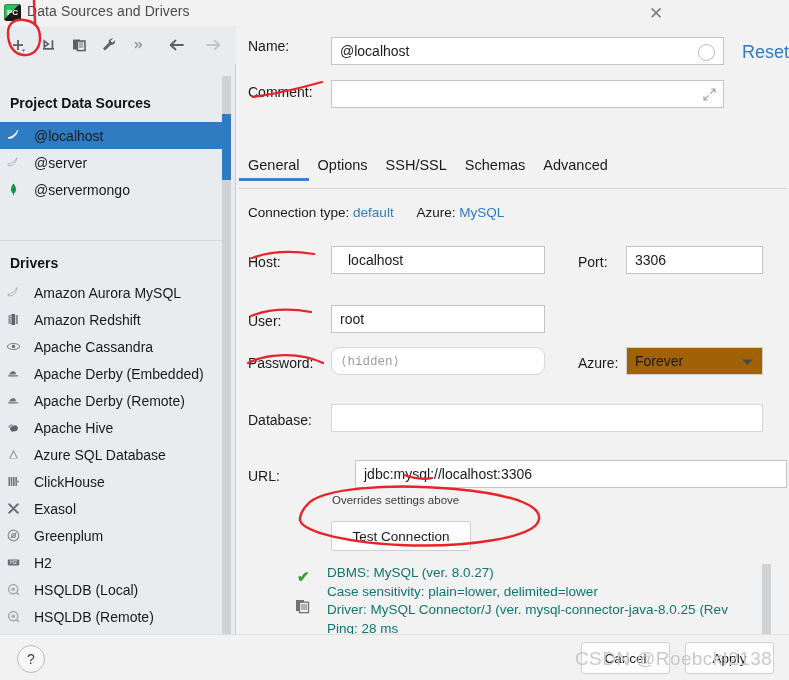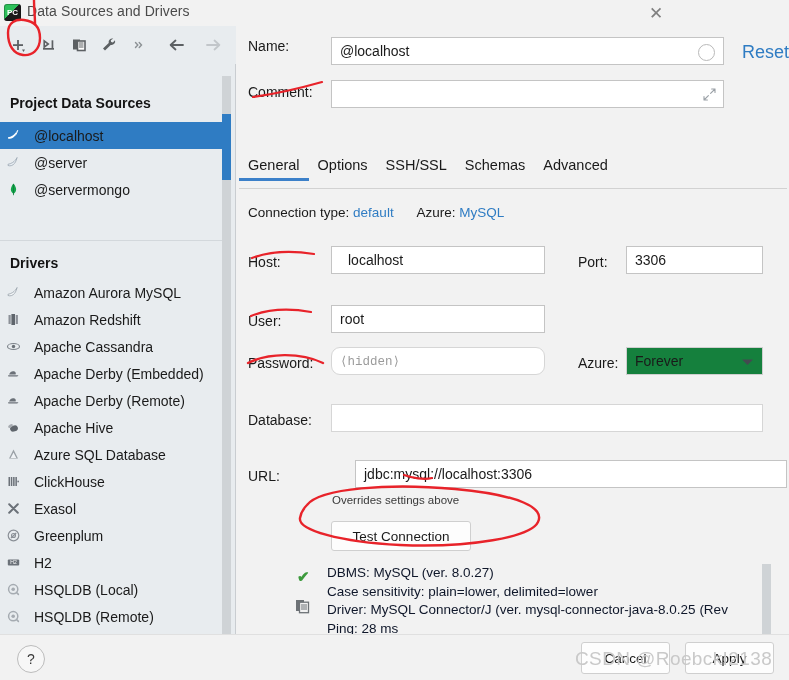--- a/index.html
+++ b/index.html
@@ -66,21 +66,21 @@
   .tab.active:after{content:"";position:absolute;left:0;right:0;bottom:0;height:3px;background:#3c80c9;}
   .tabs-underline{position:absolute;left:2px;top:162px;width:548px;height:1px;background:#d2d2d2;}
 
   .conninfo{position:absolute;left:11px;top:179px;font-size:13.5px;color:#1a1a1a;}
   .conninfo .link{font-size:13.5px;}
 
   
   .result{position:absolute;left:11px;top:538px;width:528px;height:90px;overflow:hidden;}
   .result .check{position:absolute;left:49px;top:4px;color:#3c9a3c;font-size:15px;font-weight:bold;}
   .result .copy{position:absolute;left:47px;top:35px;color:#6d7276;}
-  .result .lines{position:absolute;left:79px;top:0px;font-size:13.5px;color:#0f172a;line-height:18.5px;white-space:nowrap;}
+  .result .lines{position:absolute;left:79px;top:0px;font-size:13.5px;color:#0f766e;line-height:18.5px;white-space:nowrap;}
   .result-scroll{position:absolute;left:525px;top:538px;width:9px;height:74px;background:#cfd3d6;}
   .result-bottom{position:absolute;left:11px;top:628px;width:529px;height:1px;background:#dcdcdc;}
 
   
   .bottombar{position:absolute;left:0;top:634px;width:789px;height:46px;background:#f2f2f2;border-top:1px solid #e0e0e0;}
   .help-btn{position:absolute;left:17px;top:10px;width:26px;height:26px;border-radius:50%;
     border:1px solid #bcbcbc;background:#f7f7f7;display:flex;align-items:center;justify-content:center;
     font-size:14px;color:#3a3a3a;}
   .btn{position:absolute;top:7px;height:32px;border-radius:3px;display:flex;align-items:center;justify-content:center;
     font-size:13.5px;box-sizing:border-box;}
@@ -371,21 +371,21 @@
     <div class="lbl" style="position:absolute;left:11px;top:287px;">User:</div>
     <div class="field" style="position:absolute;left:94px;top:279px;width:214px;">
       <span>root</span>
     </div>
 
     <div class="lbl" style="position:absolute;left:11px;top:329px;">Password:</div>
     <div class="field placeholder" style="position:absolute;left:94px;top:321px;width:214px;border-color:#d6d6d6;border-radius:9px;">
       <span>⟨hidden⟩</span>
     </div>
     <div class="lbl" style="position:absolute;left:341px;top:329px;">Azure:</div>
-    <div class="field" style="position:absolute;left:389px;top:321px;width:137px;background:#15803d;border-color:#cfcfcf;justify-content:space-between;">
+    <div class="field" style="position:absolute;left:389px;top:321px;width:137px;background:#a16207;border-color:#cfcfcf;justify-content:space-between;">
       <span>Forever</span>
       <span>
         <svg width="13" height="8" viewBox="0 0 13 8">
             <path d="M1 1.5h11L6.5 7z" fill="#444a50"></path>
           </svg>
       </span>
     </div>
 
     <div class="lbl" style="position:absolute;left:11px;top:386px;">Database:</div>
     <div class="field" style="position:absolute;left:94px;top:378px;width:432px;border-color:#d6d6d6;">

